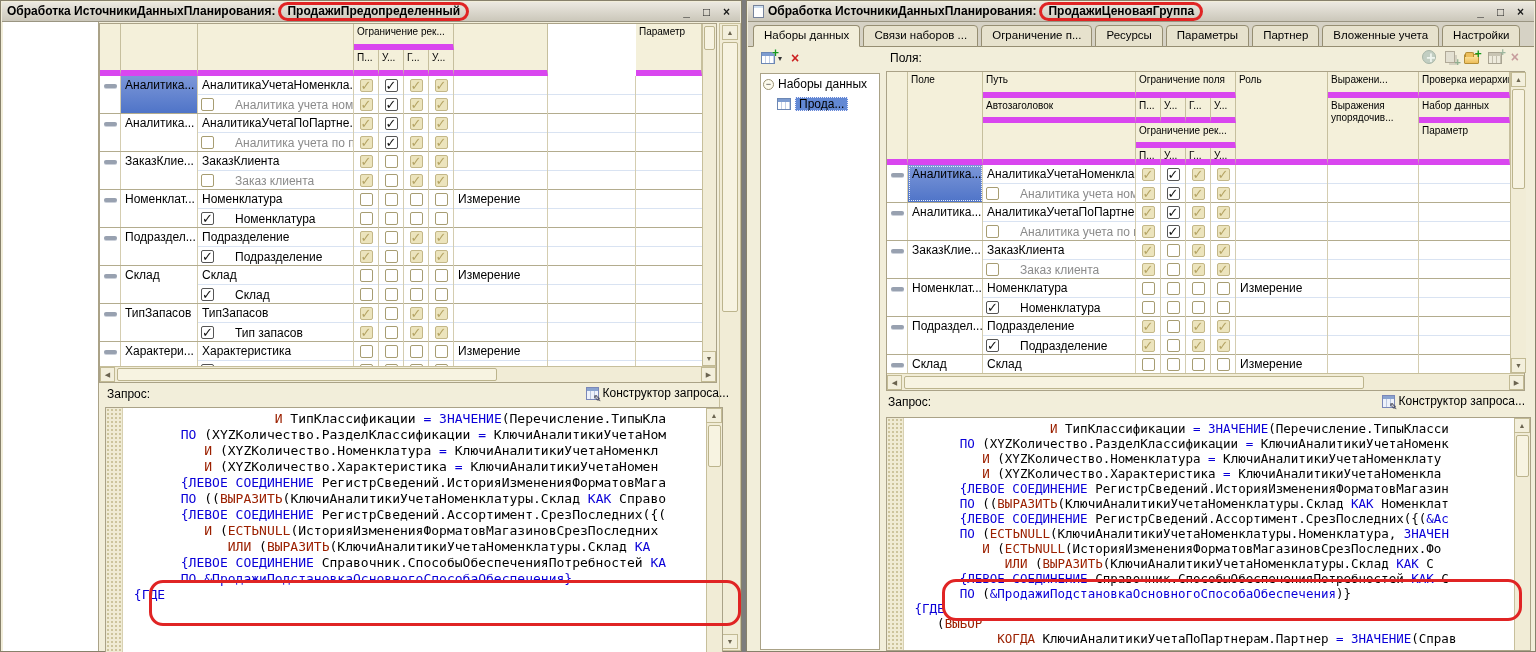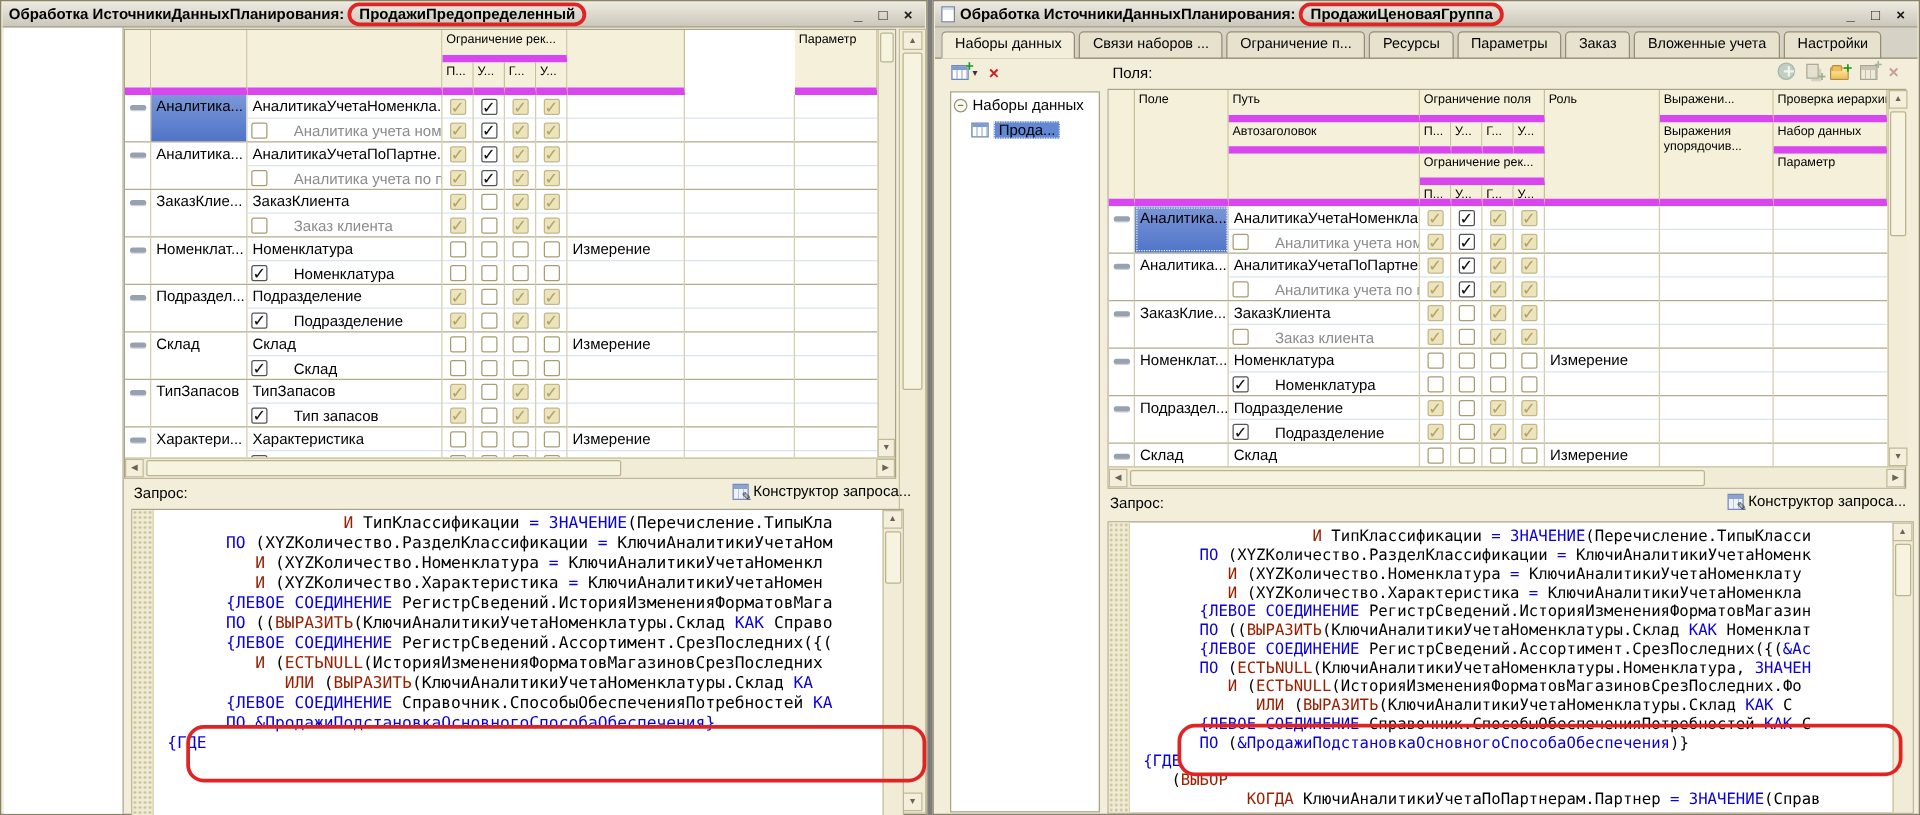--- a/index.html
+++ b/index.html
@@ -556,21 +556,21 @@
       <span class="wbtn">×</span>
     </span>
   </div>
 
   <div class="tabbar">
       <div class="tab active">Наборы данных</div>
       <div class="tab">Связи наборов ...</div>
       <div class="tab">Ограничение п...</div>
       <div class="tab">Ресурсы</div>
       <div class="tab">Параметры</div>
-      <div class="tab">Заказ</div>
+      <div class="tab">Партнер</div>
       <div class="tab">Вложенные учета</div>
       <div class="tab">Настройки</div>
     </div>
 
   <div class="ttools" style="left:14px;top:49px">
     <span class="i-ds i-addds"></span>
     <span class="ddarr">▾</span>
     <span class="i-del">×</span>
   </div>
   <div class="lbl" style="left:143px;top:50px">Поля:</div>

